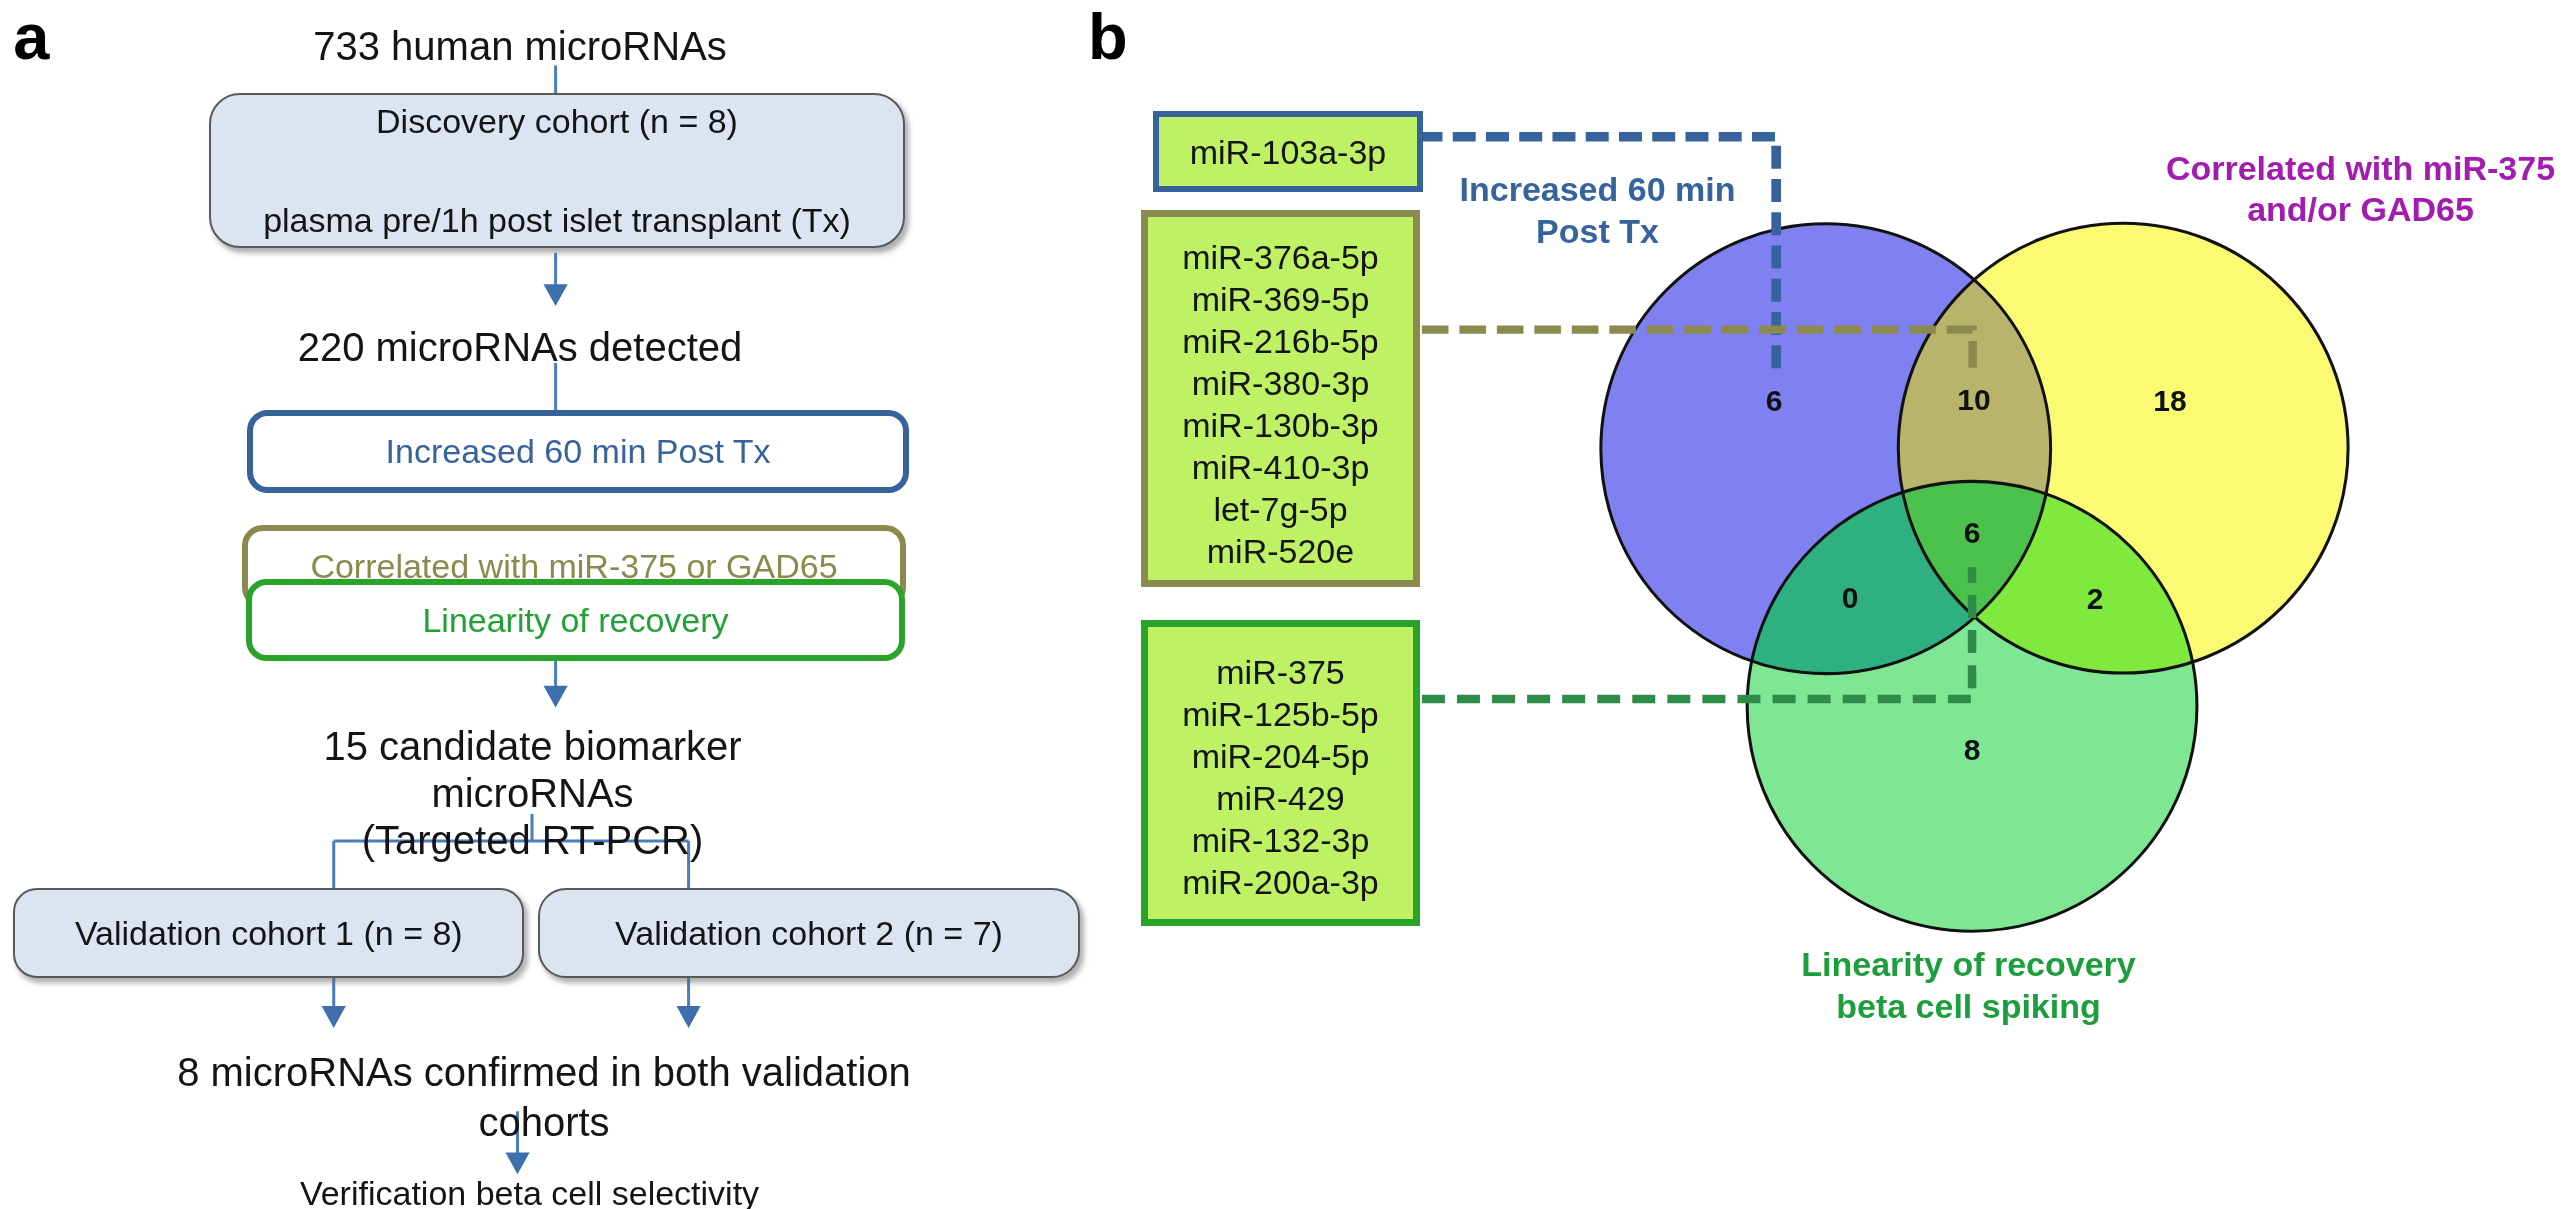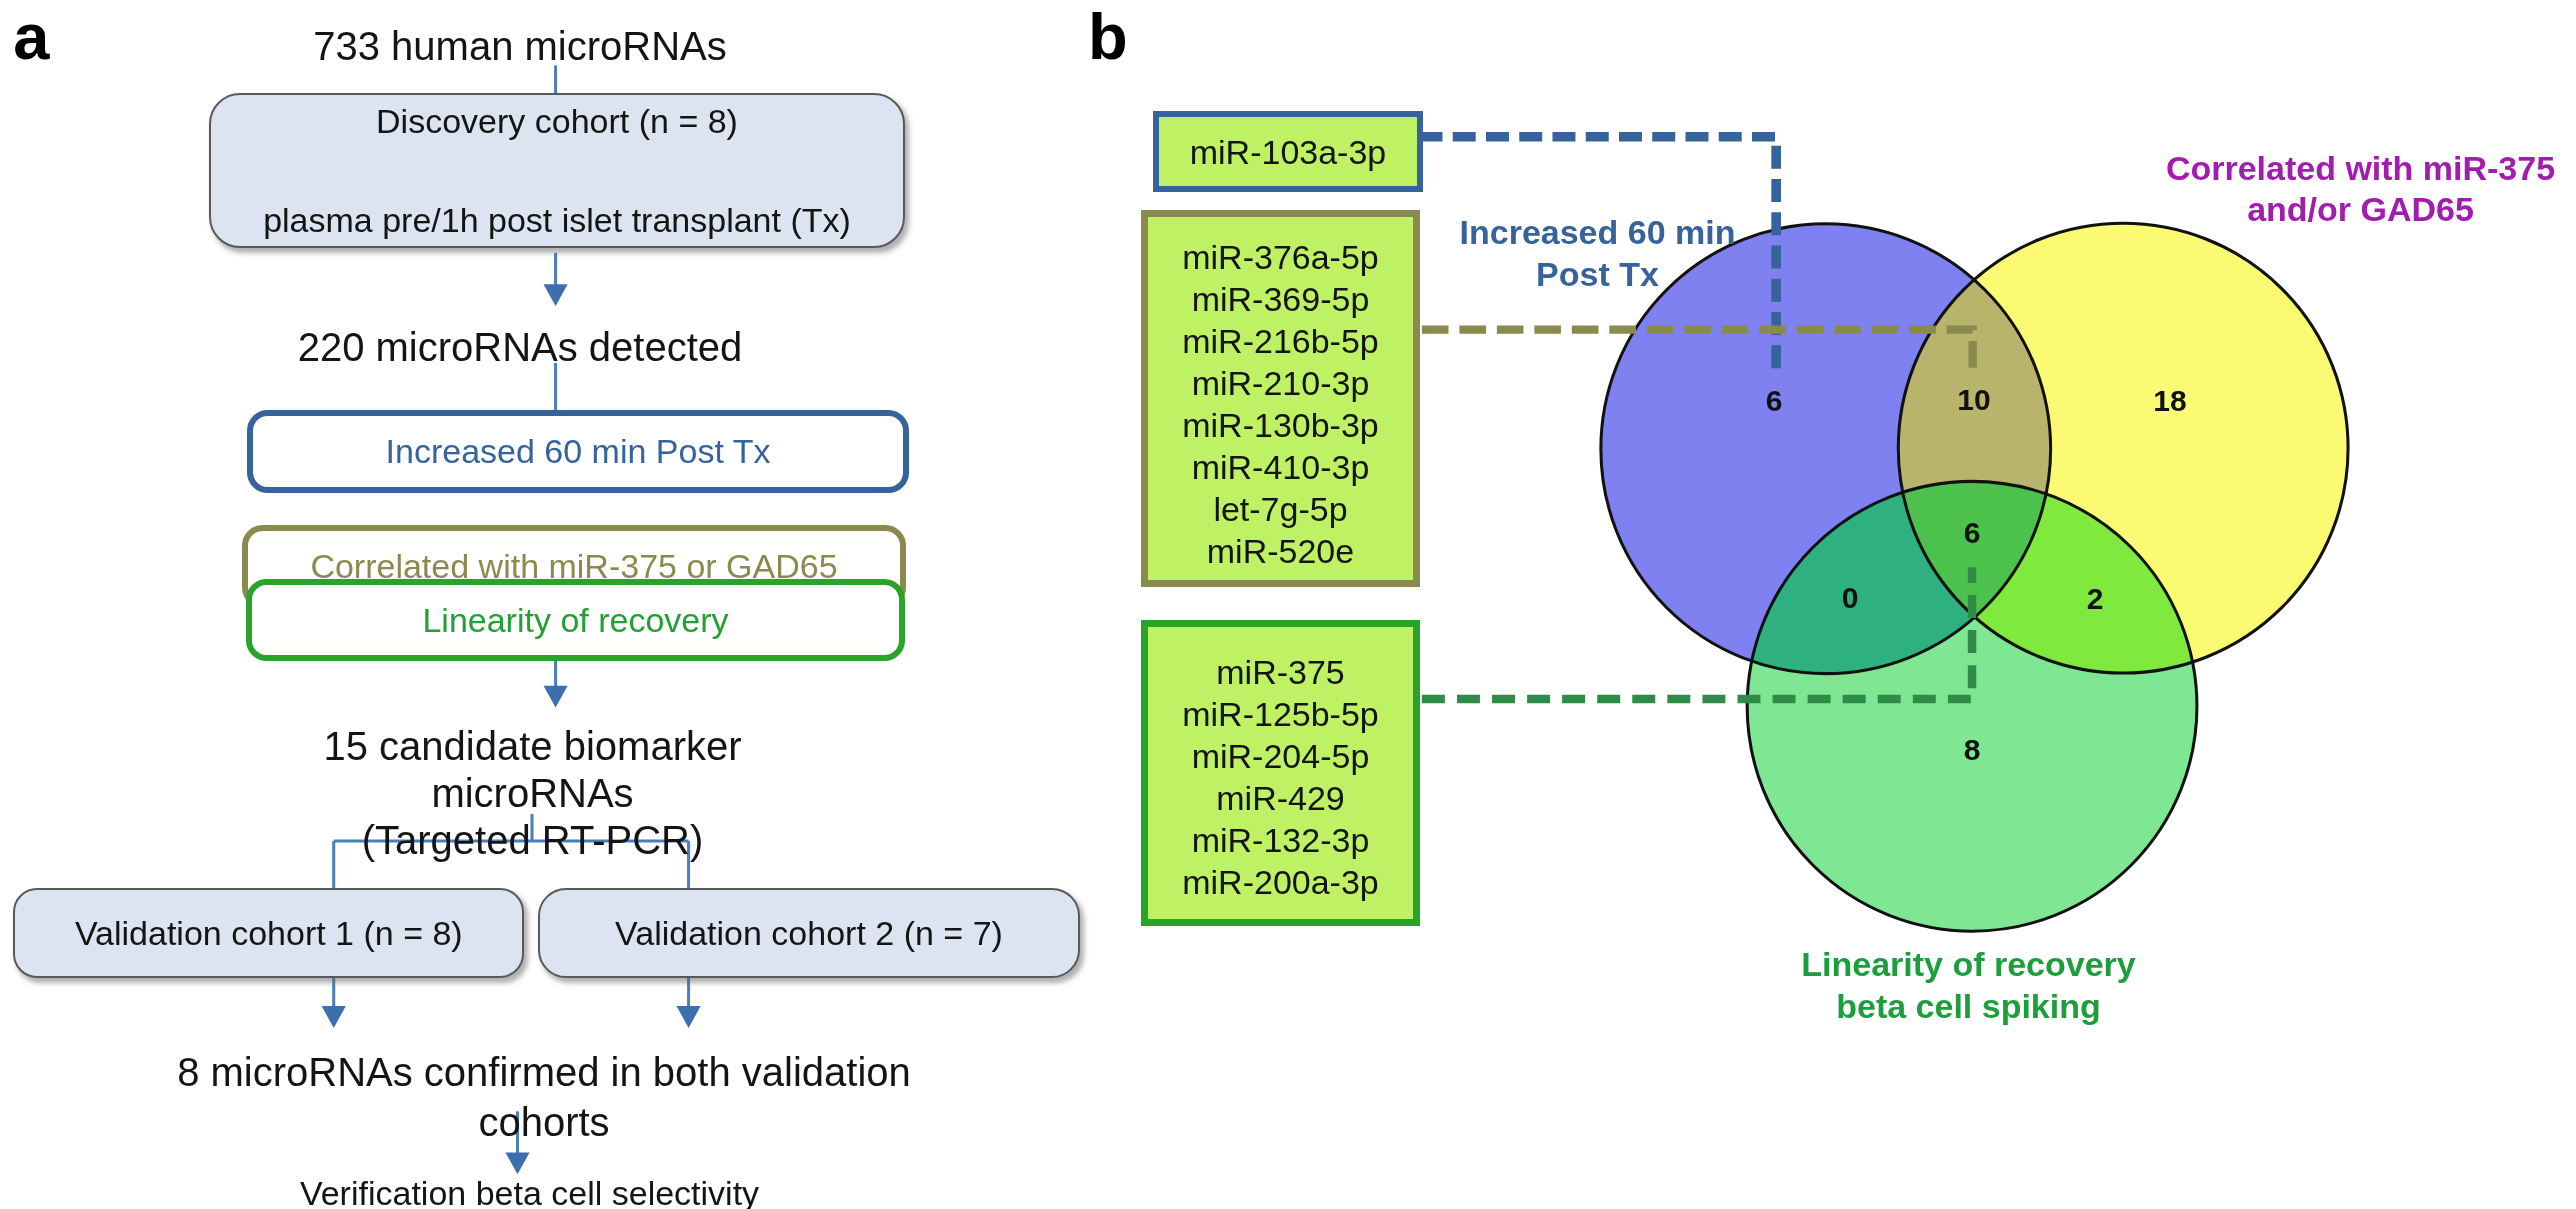--- a/index.html
+++ b/index.html
@@ -22,21 +22,21 @@
   .filter-green{border:6.7px solid #2aa32a;color:#21a134;}
   
   .listbox{position:absolute;background:#bef264;display:flex;flex-direction:column;align-items:center;
            font-size:34px;color:#141414;}
   .list-blue{border:6.7px solid #36639b;justify-content:center;}
   .list-olive{border:7.3px solid #8b8a4e;}
   .list-green{border:7.3px solid #2aa32a;}
   .listbox .li{line-height:42px;white-space:nowrap;}
   
   .vlabel{position:absolute;font-weight:bold;font-size:34px;line-height:42px;text-align:center;}
-  .vlabel-blue{color:#36639b;margin-top:43px;}
+  .vlabel-blue{color:#36639b;}
   .vlabel-olive{color:#a21caf;}
   .vlabel-green{color:#1d9e3c;}
   
   .vcount{position:absolute;width:60px;height:36px;line-height:36px;text-align:center;
           font-weight:bold;font-size:30px;color:#111;}
   svg.overlay{position:absolute;left:0;top:0;}
 </style>
 </head>
 <body>
 
@@ -150,21 +150,21 @@
   <div class="panel-letter" style="left:1088px;top:3.6px;">b</div>
 
   <div class="listbox list-blue" style="left:1153px;top:111px;width:258px;height:69px;">
     <span class="li">miR-103a-3p</span>
   </div>
 
   <div class="listbox list-olive" style="left:1141px;top:210px;width:279px;height:377px;padding-top:19.3px;box-sizing:border-box;">
     <span class="li">miR-376a-5p</span>
     <span class="li">miR-369-5p</span>
     <span class="li">miR-216b-5p</span>
-    <span class="li">miR-210-3p</span>
+    <span class="li">miR-380-3p</span>
     <span class="li">miR-130b-3p</span>
     <span class="li">miR-410-3p</span>
     <span class="li">let-7g-5p</span>
     <span class="li">miR-520e</span>
   </div>
 
   <div class="listbox list-green" style="left:1141px;top:620px;width:279px;height:306px;padding-top:24px;box-sizing:border-box;">
     <span class="li">miR-375</span>
     <span class="li">miR-125b-5p</span>
     <span class="li">miR-204-5p</span>

